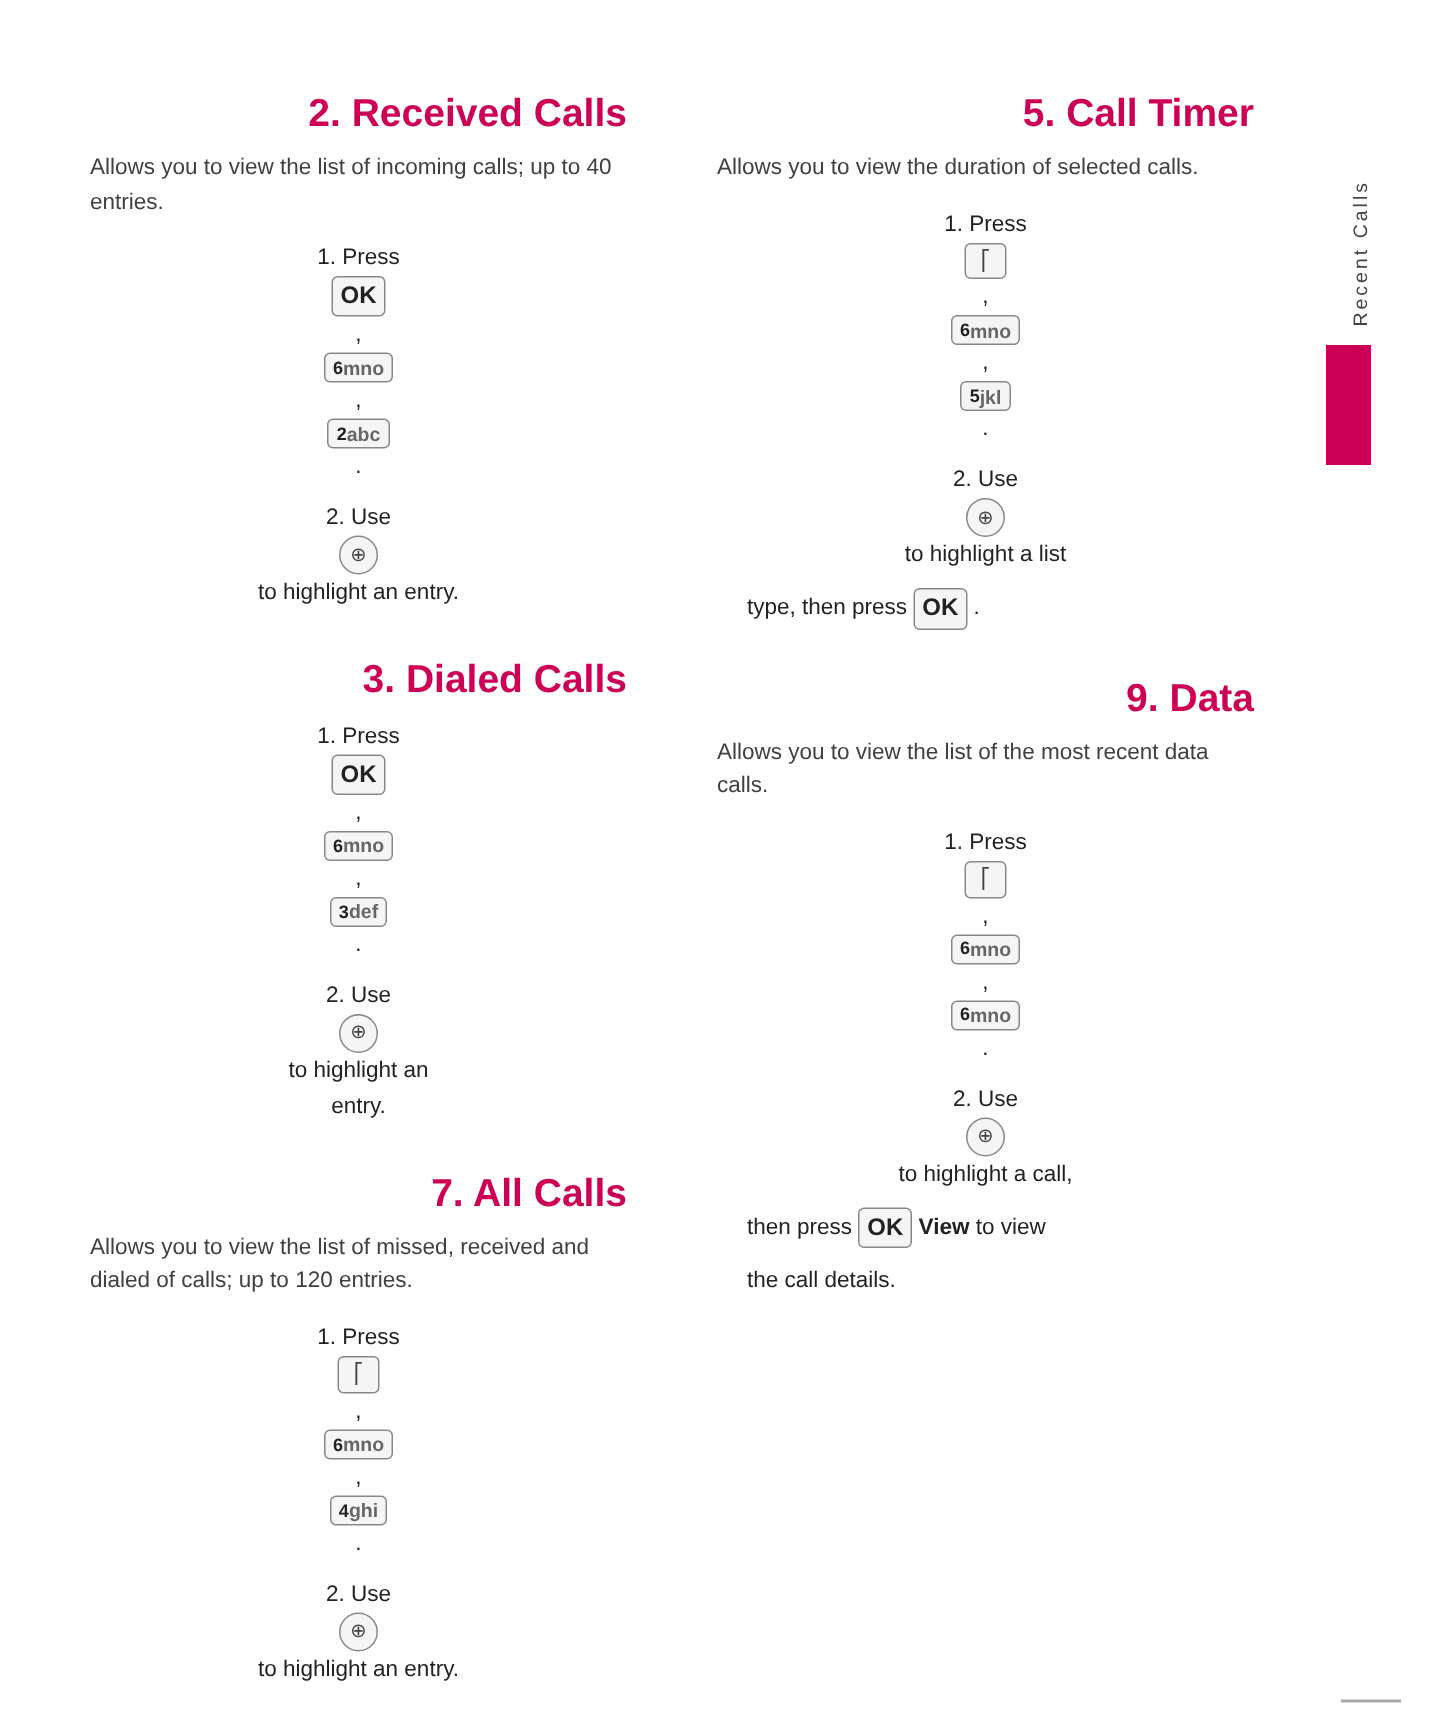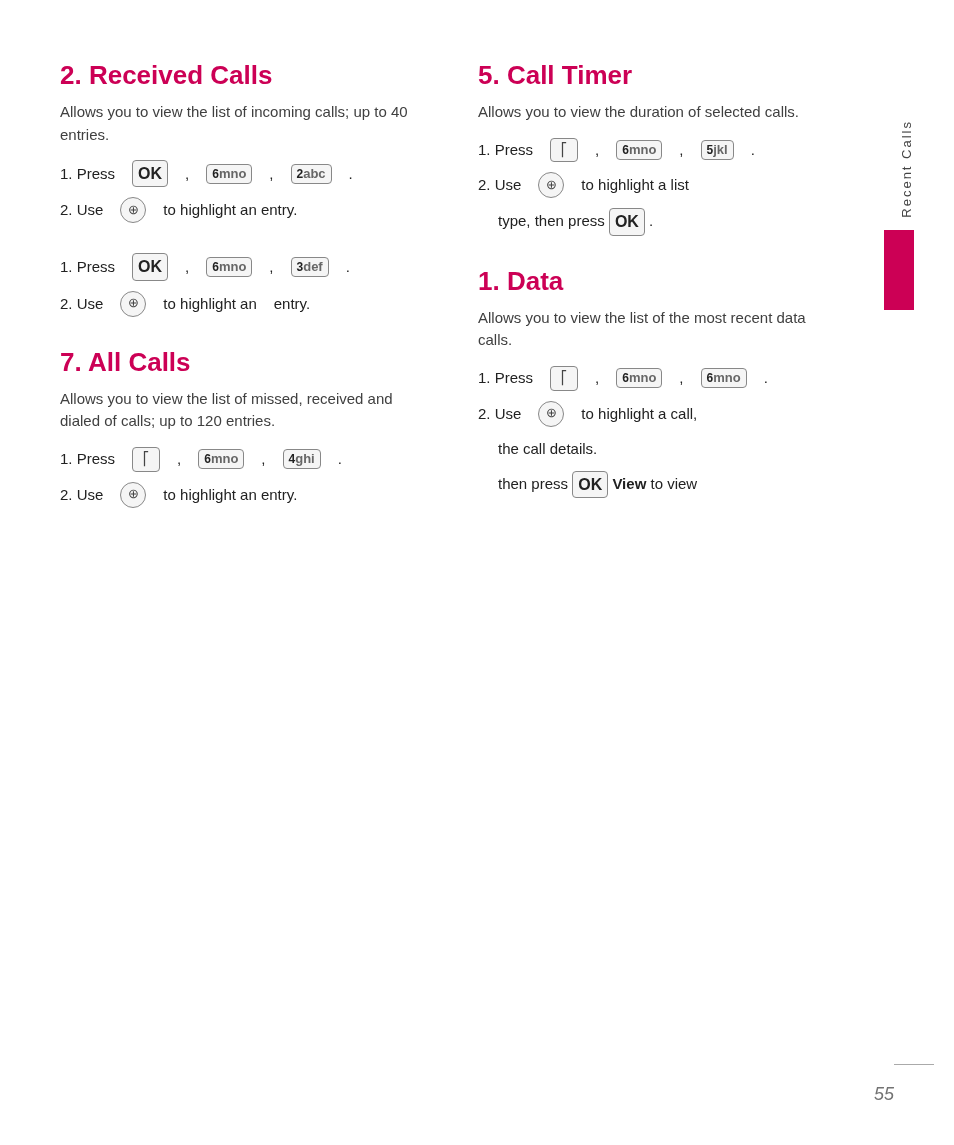--- a/index.html
+++ b/index.html
@@ -37,41 +37,43 @@
       flex: 1;
       padding-left: 10px;
     }
 
     .section-title {
       color: #cc0055;
       font-size: 26px;
       font-weight: bold;
       margin-bottom: 10px;
       line-height: 1.2;
+      text-align: right;
     }
 
     .section-body {
       font-size: 15px;
       line-height: 1.5;
       margin-bottom: 14px;
       color: #404040;
     }
 
     .section-block {
       margin-bottom: 30px;
     }
 
     .step {
       margin-bottom: 10px;
       font-size: 15px;
       line-height: 1.6;
       display: flex;
       align-items: center;
       flex-wrap: wrap;
-      gap: 17px;
+      gap: 0;
+      flex-direction: column;
     }
 
     .step-indent {
       margin-bottom: 10px;
       font-size: 15px;
       line-height: 1.6;
       padding-left: 20px;
     }
 
     .key-btn {
@@ -210,20 +212,21 @@
           <span>.</span>
         </div>
         <div class="step">
           <span>2. Use</span>
           <span class="key-nav">⊕</span>
           <span>to highlight an entry.</span>
         </div>
       </div>
 
       <div class="section-block">
+        <div class="section-title">3. Dialed Calls</div>
         <div class="step">
           <span>1. Press</span>
           <span class="key-btn key-ok">OK</span>
           <span>,</span>
           <span class="key-btn">6<span class="key-sub">mno</span></span>
           <span>,</span>
           <span class="key-btn">3<span class="key-sub">def</span></span>
           <span>.</span>
         </div>
         <div class="step">
@@ -275,45 +278,45 @@
           <span>to highlight a list</span>
         </div>
         <div class="step-indent">
           <span>type, then press</span>
           <span class="key-btn key-ok">OK</span>
           <span>.</span>
         </div>
       </div>
 
       <div class="section-block">
-        <div class="section-title">1. Data</div>
+        <div class="section-title">9. Data</div>
         <div class="section-body">Allows you to view the list of the most recent data calls.</div>
         <div class="step">
           <span>1. Press</span>
           <span class="key-phone">⎡</span>
           <span>,</span>
           <span class="key-btn">6<span class="key-sub">mno</span></span>
           <span>,</span>
           <span class="key-btn">6<span class="key-sub">mno</span></span>
           <span>.</span>
         </div>
         <div class="step">
           <span>2. Use</span>
           <span class="key-nav">⊕</span>
           <span>to highlight a call,</span>
-        </div>
-        <div class="step-indent">
-          <span>the call details.</span>
         </div>
         <div class="step-indent">
           <span>then press</span>
           <span class="key-btn key-ok">OK</span>
           <span class="bold-view"> View</span>
           <span>to view</span>
         </div>
+        <div class="step-indent">
+          <span>the call details.</span>
+        </div>
       </div>
 
     </div>
 
     <div class="sidebar">
       <div class="sidebar-label">Recent Calls</div>
       <div class="sidebar-bar"></div>
     </div>
 
   </div>

